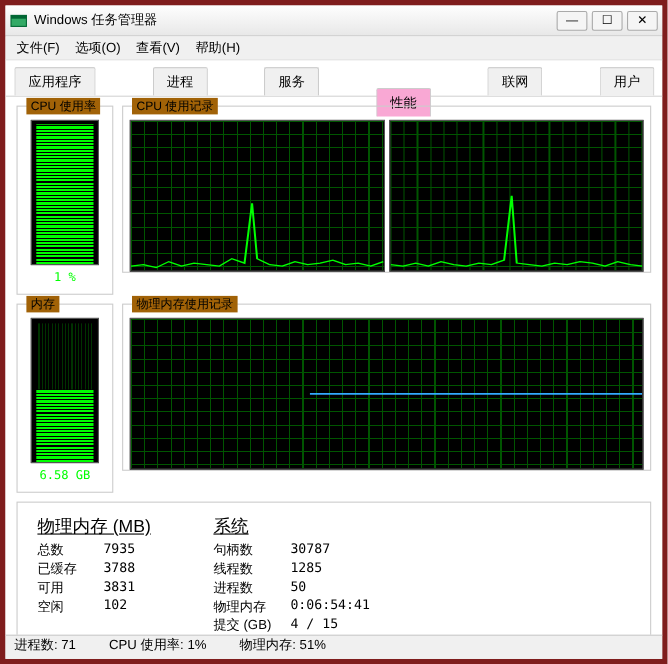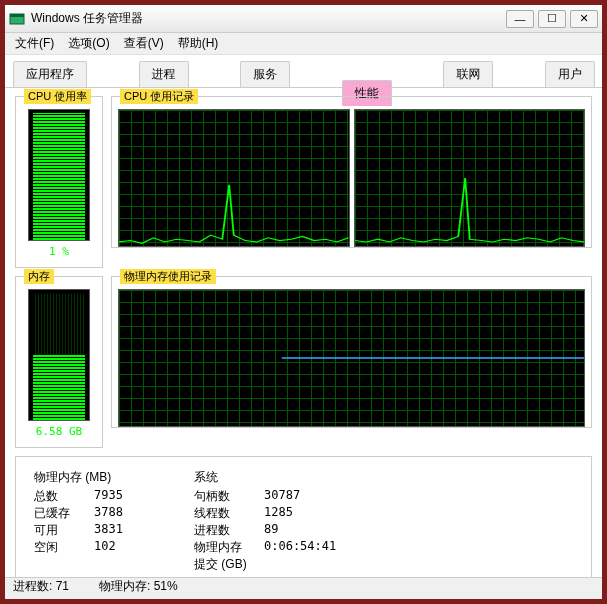--- a/index.html
+++ b/index.html
@@ -90,21 +90,21 @@
 .row { display: flex; gap: 8px; }
 .panel {
   border: 1px solid #ccc;
   position: relative;
   padding: 10px 6px 6px 6px;
 }
 .panel-label {
   position: absolute;
   top: -8px;
   left: 8px;
-  background: #fde047;
+  background: #a16207;
   padding: 0 4px;
   font-size: 11px;
 }
 .meter-panel { width: 88px; height: 172px; display: flex; flex-direction: column; align-items: center; }
 .graph-panel { flex: 1; height: 152px; }
 .meter {
   width: 62px;
   height: 132px;
   background: #000;
   border: 1px solid #555;
@@ -146,21 +146,21 @@
 .graph-grid {
   position: absolute;
   inset: 0;
   background-image:
     repeating-linear-gradient(to right, #005500 0, #005500 1px, transparent 1px, transparent 12px),
     repeating-linear-gradient(to bottom, #005500 0, #005500 1px, transparent 1px, transparent 12px);
 }
 .graph svg { position: absolute; inset: 0; width: 100%; height: 100%; }
 .stats-row { display: flex; gap: 20px; padding: 4px 8px; }
 .stats-block { font-size: 12px; }
-.stats-title { font-size: 12px; margin-bottom: 2px; }
+.stats-title { font-size: 16px; margin-bottom: 2px; text-decoration: underline; }
 .stats-line { display: flex; }
 .stats-label { width: 60px; }
 .stats-val { width: 80px; text-align: left; font-family: monospace; }
 .sys-block .stats-label { width: 70px; }
 .sys-block .stats-val { width: 100px; }
 .btn-row { display: flex; justify-content: flex-end; padding: 4px 8px; }
 .statusbar {
   height: 22px;
   border-top: 1px solid #ccc;
   background: #f0f0f0;
@@ -290,42 +290,44 @@
           <div class="stats-line">
               <span class="stats-label">句柄数</span>
               <span class="stats-val">30787</span>
             </div>
           <div class="stats-line">
               <span class="stats-label">线程数</span>
               <span class="stats-val">1285</span>
             </div>
           <div class="stats-line">
               <span class="stats-label">进程数</span>
-              <span class="stats-val">89</span>
+              <span class="stats-val">50</span>
             </div>
           <div class="stats-line">
               <span class="stats-label">物理内存</span>
               <span class="stats-val">0:06:54:41</span>
             </div>
           <div class="stats-line">
               <span class="stats-label">提交 (GB)</span>
+              <span class="stats-val">4 / 15</span>
             </div>
         </div>
       </div>
       <div class="stats-row">
         <div class="stats-block">
           <div class="stats-title">核心内存 (MB)</div>
 
         </div>
         <div class="btn-row" style="flex:1;align-items:flex-end">
           
         </div>
       </div>
     </div>
 
   </div>
 
   <div class="statusbar">
     <span class="status-cell">进程数: 71</span>
+    <span class="status-cell">CPU 使用率: 1%</span>
     <span class="status-cell">物理内存: 51%</span>
   </div>
 
 </div>
 
 </body></html>

